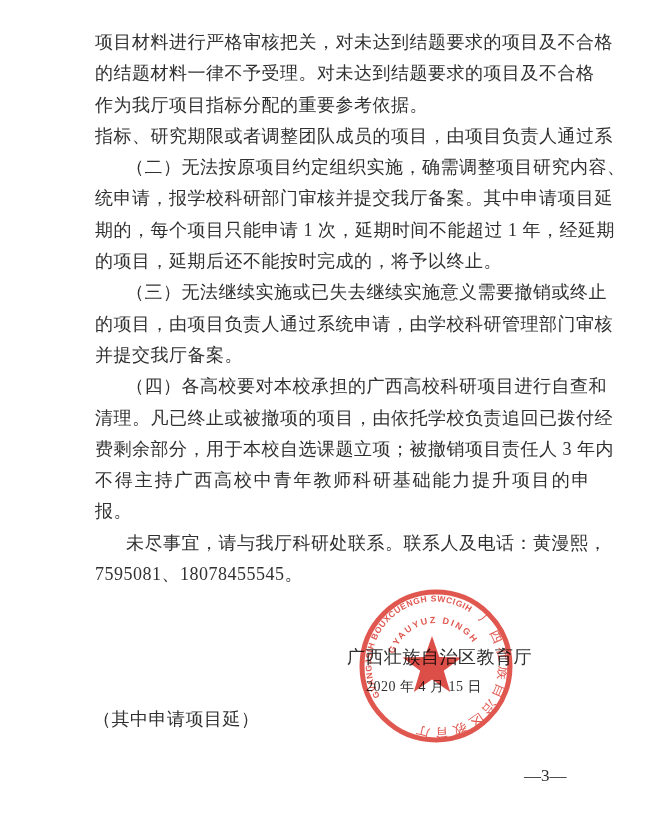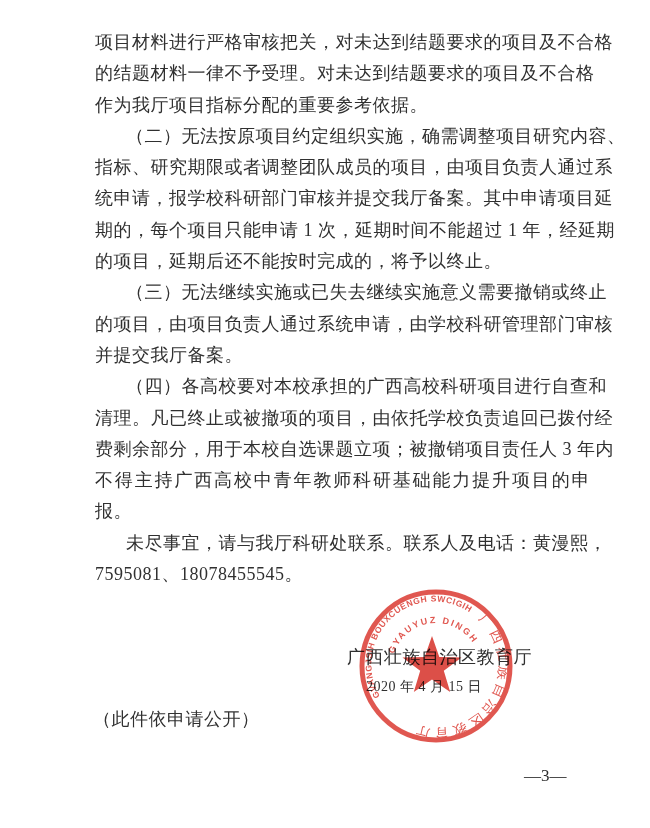--- a/index.html
+++ b/index.html
@@ -79,41 +79,41 @@
 </style>
 </head>
 <body>
 
 <div class="page">
 
   <div class="body-text">
       <div class="line">项目材料进行严格审核把关，对未达到结题要求的项目及不合格</div>
       <div class="line">的结题材料一律不予受理。对未达到结题要求的项目及不合格</div>
       <div class="line last">作为我厅项目指标分配的重要参考依据。</div>
+      <div class="line">指标、研究期限或者调整团队成员的项目，由项目负责人通过系</div>
       <div class="line indent">（二）无法按原项目约定组织实施，确需调整项目研究内容、</div>
-      <div class="line">指标、研究期限或者调整团队成员的项目，由项目负责人通过系</div>
       <div class="line">统申请，报学校科研部门审核并提交我厅备案。其中申请项目延</div>
       <div class="line">期的，每个项目只能申请 1 次，延期时间不能超过 1 年，经延期</div>
       <div class="line last">的项目，延期后还不能按时完成的，将予以终止。</div>
       <div class="line indent">（三）无法继续实施或已失去继续实施意义需要撤销或终止</div>
       <div class="line">的项目，由项目负责人通过系统申请，由学校科研管理部门审核</div>
       <div class="line last">并提交我厅备案。</div>
       <div class="line indent">（四）各高校要对本校承担的广西高校科研项目进行自查和</div>
       <div class="line">清理。凡已终止或被撤项的项目，由依托学校负责追回已拨付经</div>
       <div class="line">费剩余部分，用于本校自选课题立项；被撤销项目责任人 3 年内</div>
       <div class="line last">不得主持广西高校中青年教师科研基础能力提升项目的申报。</div>
       <div class="line indent">未尽事宜，请与我厅科研处联系。联系人及电话：黄漫熙，</div>
       <div class="line last">7595081、18078455545。</div>
     </div>
 
   <div class="signature-org">广西壮族自治区教育厅</div>
 
   <div class="signature-date">2020 年 4 月 15 日</div>
 
-  <div class="disclosure-note">（此件依申请公开）</div>
+  <div class="disclosure-note">（其中申请项目延）</div>
 
   <div class="page-number">—3—</div>
 
   <svg class="seal" viewBox="0 0 180 180">
 
     <circle cx="88" cy="78" r="74" fill="none" stroke="#dc4038" stroke-width="5"></circle>
 
     <polygon fill="#d8362e" points="84,48 91.3,69 113.5,69.4 95.8,82.8 102.2,104.1 84,91.4 65.8,104.1 72.2,82.8 54.5,69.4 76.7,69"></polygon>
 
     <defs>

